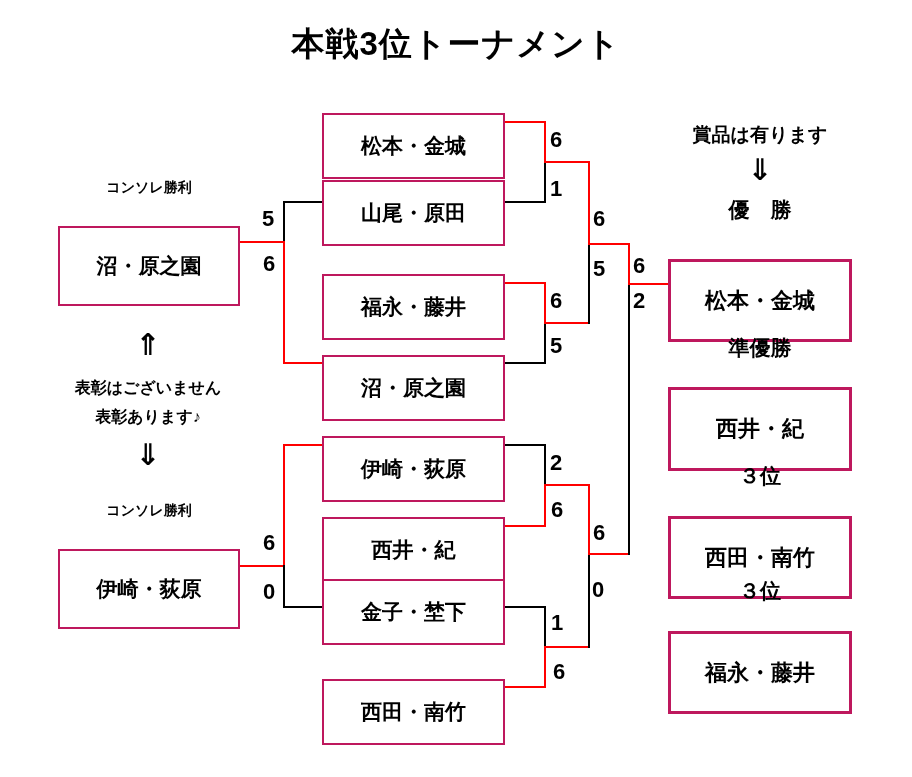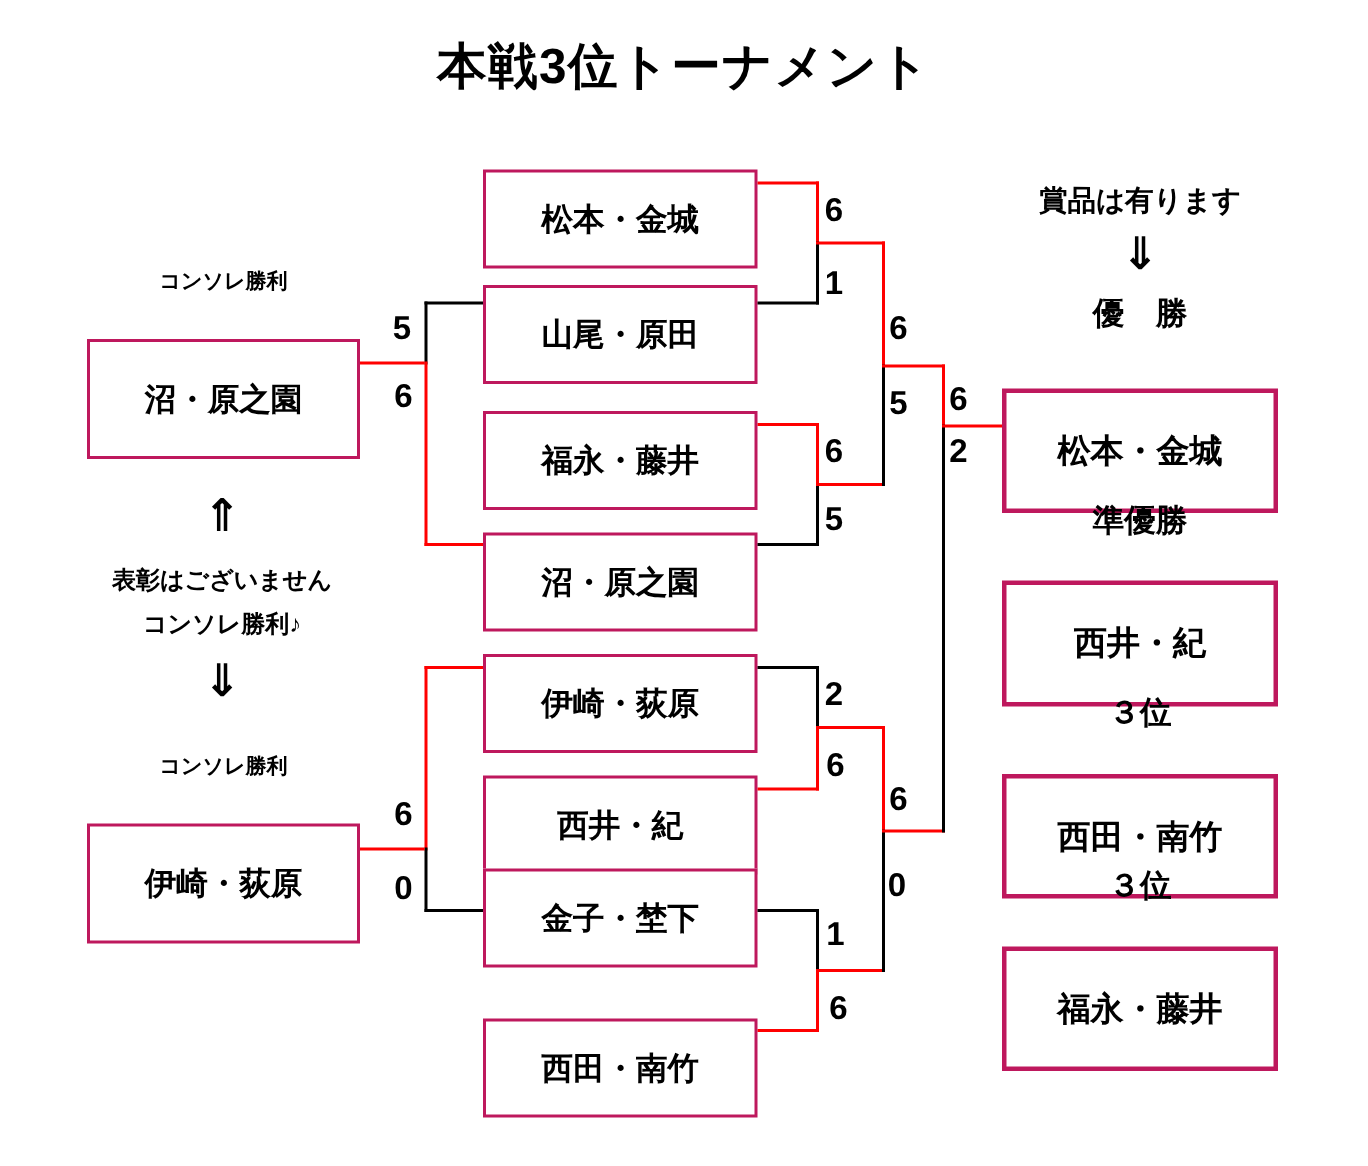--- a/index.html
+++ b/index.html
@@ -29,21 +29,21 @@
   .note{font-size:16px;}
 </style>
 </head>
 <body>
 
 <div class="title">本戦3位トーナメント</div>
 
 <div class="tbox mid" style="top:89px">
     <span>松本・金城</span>
   </div>
-<div class="tbox mid" style="top:166px">
+<div class="tbox mid" style="top:156px">
     <span>山尾・原田</span>
   </div>
 <div class="tbox mid" style="top:250px">
     <span>福永・藤井</span>
   </div>
 <div class="tbox mid" style="top:331px">
     <span>沼・原之園</span>
   </div>
 <div class="tbox mid" style="top:412px">
     <span>伊崎・荻原</span>
@@ -62,21 +62,21 @@
 <div class="tbox leftbox" style="top:202px">
     <span>沼・原之園</span>
   </div>
 <div class="lbl" style="left:58px;width:182px;top:502px">コンソレ勝利</div>
 <div class="tbox leftbox" style="top:525px">
     <span>伊崎・荻原</span>
   </div>
 
 <div class="lbl notecol arrow" style="top:330px">⇑</div>
 <div class="lbl notecol note" style="top:379px">表彰はございません</div>
-<div class="lbl notecol note" style="top:408px">コンソレ勝利♪</div>
+<div class="lbl notecol note" style="top:408px">表彰あります♪</div>
 <div class="lbl notecol arrow" style="top:440px">⇓</div>
 
 <div class="lbl rcol hdr" style="top:124px">賞品は有ります</div>
 <div class="lbl rcol arrow" style="top:155px">⇓</div>
 <div class="lbl rcol biglbl" style="top:198px">優　勝</div>
 <div class="tbox rbox" style="top:235px">
     <span>松本・金城</span>
   </div>
 <div class="lbl rcol biglbl" style="top:336px">準優勝</div>
 <div class="tbox rbox" style="top:363px;height:84px">

